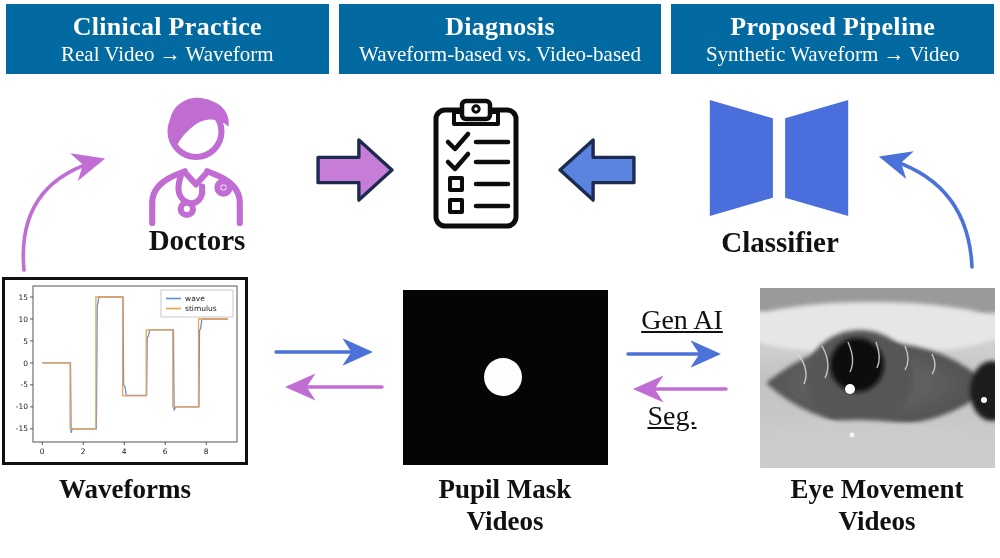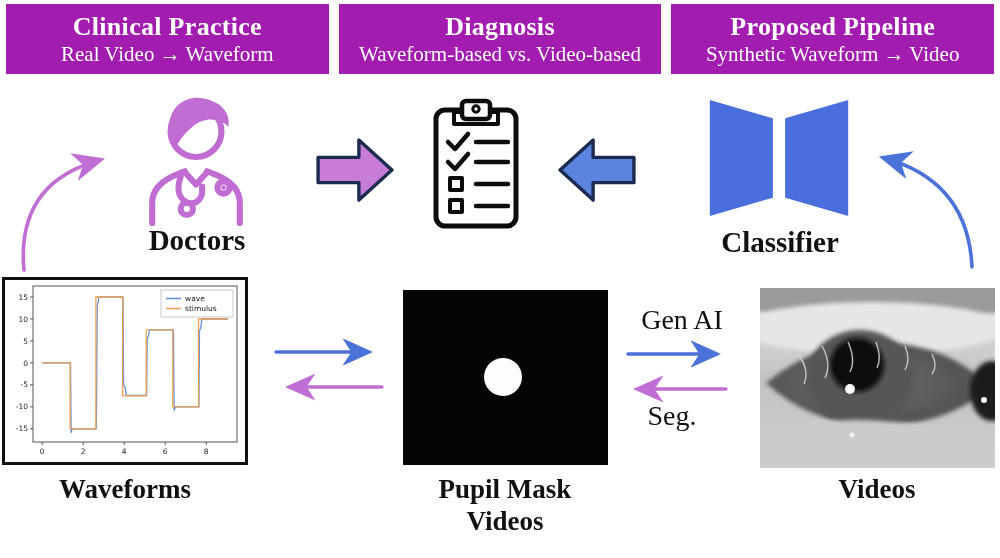--- a/index.html
+++ b/index.html
@@ -1,29 +1,29 @@
 <!DOCTYPE html>
 <html><head>
 <meta charset="utf-8">
 <style>
   html,body{margin:0;padding:0;background:#fff;}
   .canvas{position:relative;width:1000px;height:558px;background:#ffffff;overflow:hidden;
           font-family:"Liberation Serif",serif;}
   
   .hdr-row{position:absolute;left:6px;top:4px;width:988px;display:flex;gap:10px;}
-  .hdr-box{flex:1;height:70px;background:#a21caf;color:#fff;display:flex;flex-direction:column;
+  .hdr-box{flex:1;height:70px;background:#0369a1;color:#fff;display:flex;flex-direction:column;
            align-items:center;justify-content:center;}
   .hdr-title{font-weight:700;font-size:26px;line-height:30px;letter-spacing:.3px;}
   .hdr-sub{font-size:21px;line-height:25px;}
   .hdr-sub .it{}
   
   .cap{position:absolute;text-align:center;font-weight:700;color:#111;}
   .cap-1{font-size:29px;}
   .cap-2{font-size:27px;line-height:32px;}
-  .plainlab{position:absolute;text-align:center;font-size:28px;color:#111;}
+  .plainlab{position:absolute;text-align:center;font-size:28px;color:#111;text-decoration:underline;}
   .abs{position:absolute;}
   
   .plotbox{position:absolute;left:2px;top:277px;width:240px;height:182px;border:3px solid #101010;background:#fff;}
   #waveform-svg text{font-family:"DejaVu Sans",sans-serif;}
   
   .mask{position:absolute;left:403px;top:290px;width:205px;height:175px;background:#050505;}
   .mask .pupil{position:absolute;left:81px;top:68px;width:38px;height:38px;border-radius:50%;background:#fdfdfd;}
 </style>
 </head>
 <body>
@@ -219,16 +219,17 @@
   </svg>
 
   <div class="cap cap-2" style="left:25px;top:473px;width:200px">
     <div>Waveforms</div>
   </div>
   <div class="cap cap-2" style="left:405px;top:473px;width:200px">
     <div>Pupil Mask</div>
     <div>Videos</div>
   </div>
   <div class="cap cap-2" style="left:777px;top:473px;width:200px">
+    <div>Eye Movement</div>
     <div>Videos</div>
   </div>
 
 </div>
 
 </body></html>

